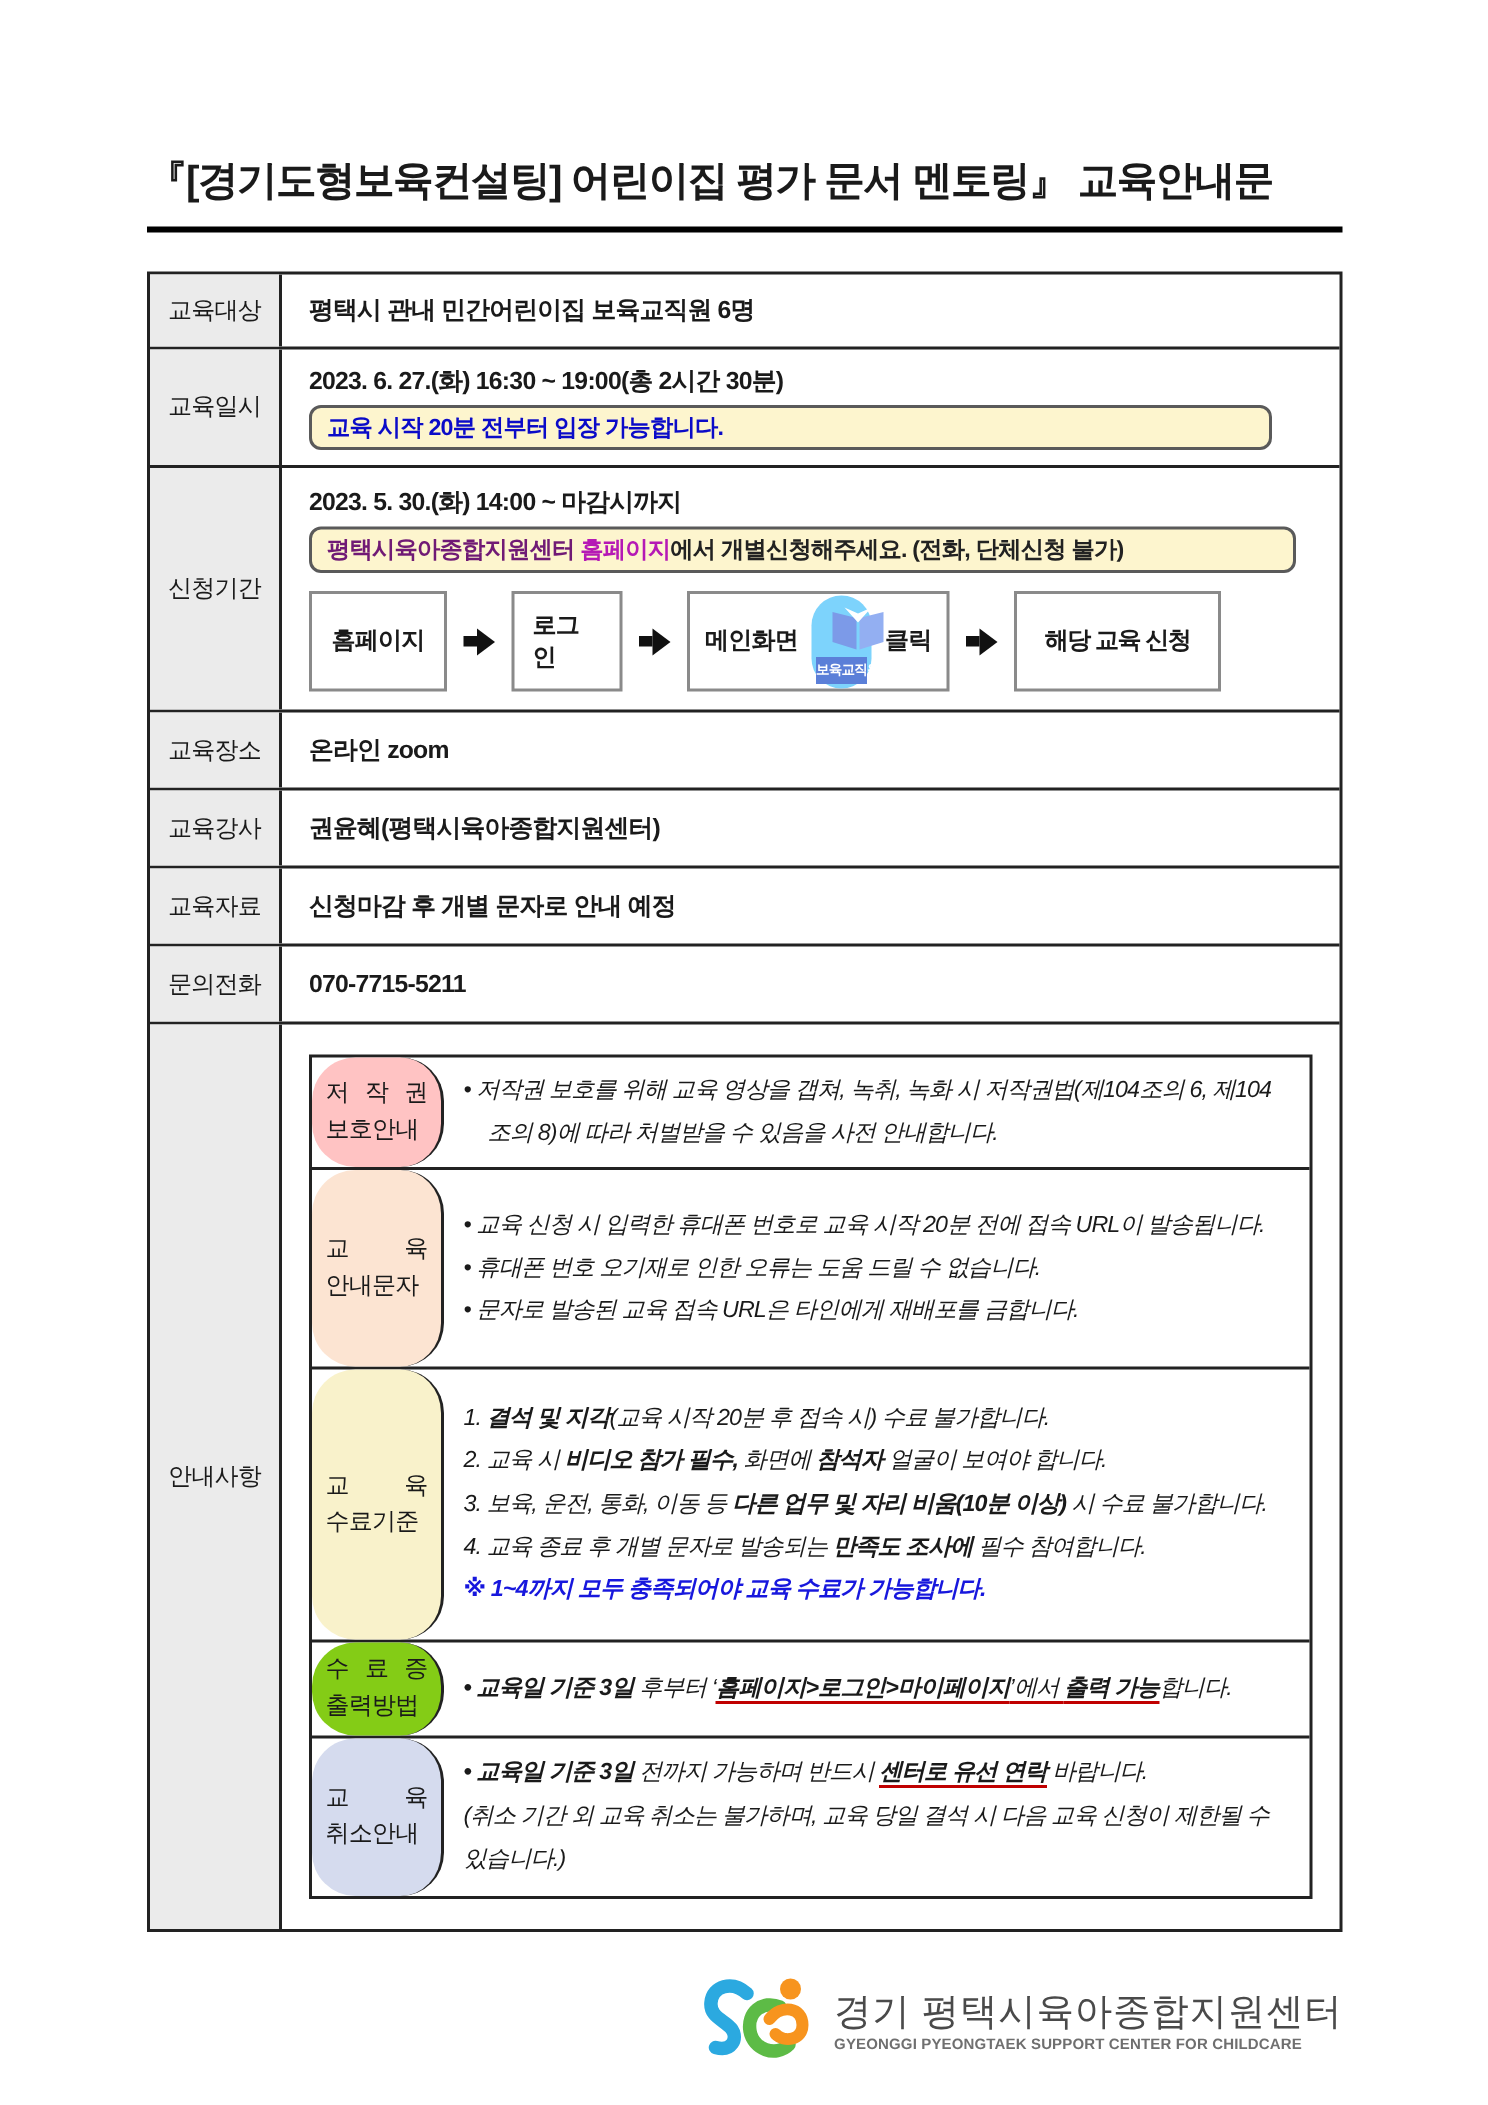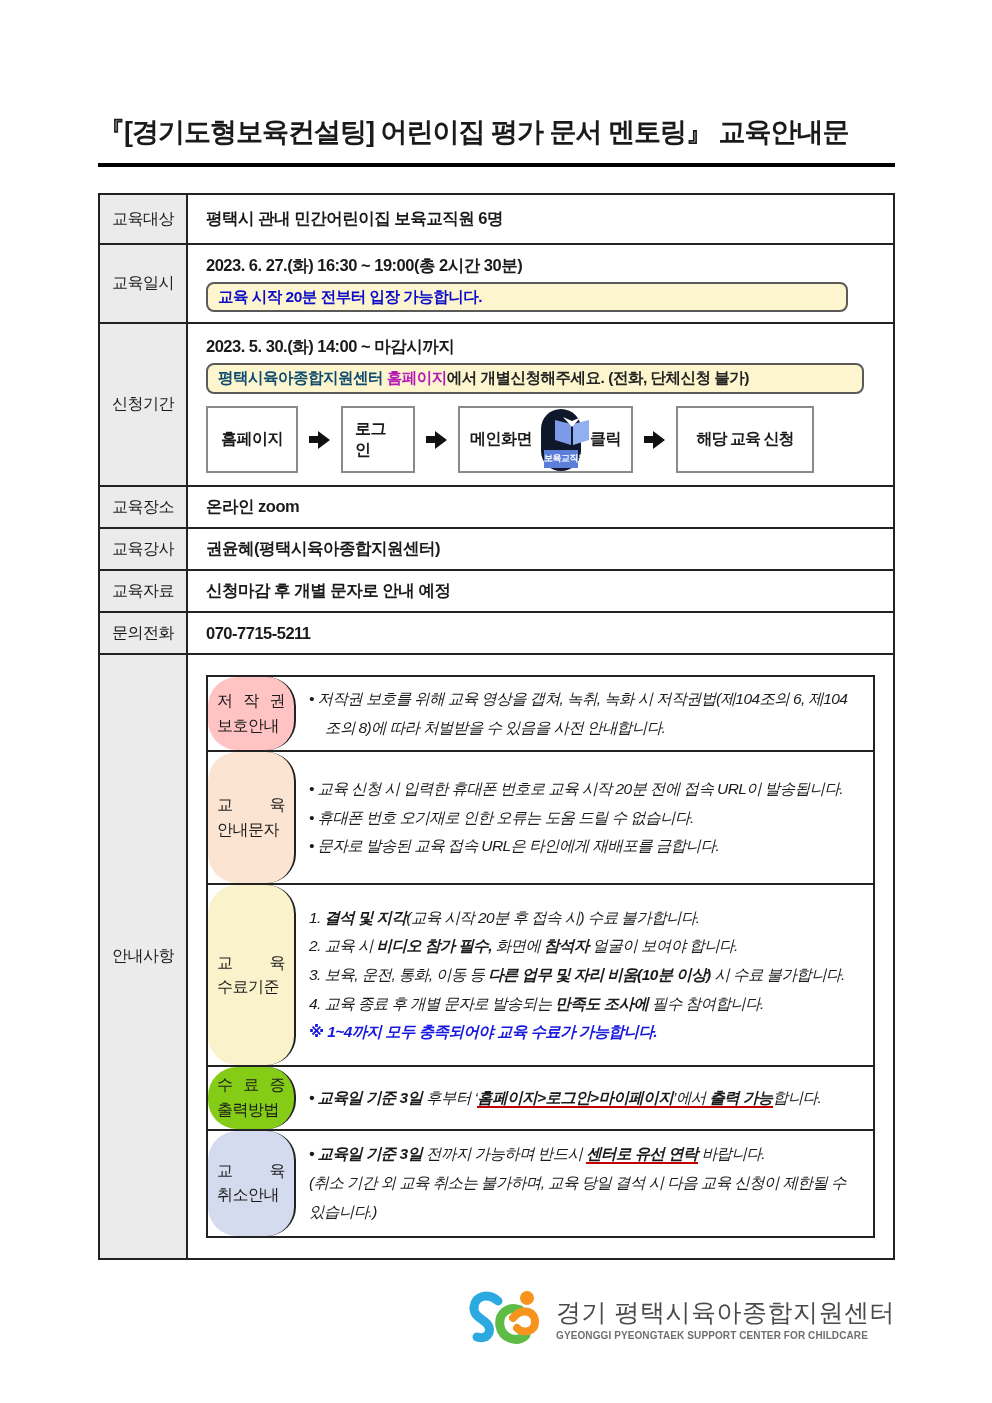--- a/index.html
+++ b/index.html
@@ -2,21 +2,21 @@
 <html><head>
 <meta charset="utf-8">
 <style>
   * { margin:0; padding:0; box-sizing:border-box; }
   html,body { background:#ffffff; }
   body {
     width:992px; height:1403px; position:relative;
     font-family:"Liberation Sans","DejaVu Sans",sans-serif;
     color:#1a1a1a;
   }
-  .content { position:absolute; left:98px; top:12px; width:797px; }
+  .content { position:absolute; left:98px; top:0; width:797px; }
 
   
   .doc-title {
     margin-top:102px;
     font-size:27px; font-weight:800; letter-spacing:-1px;
     padding-bottom:13px; border-bottom:4px solid #000;
     white-space:nowrap;
   }
 
   
@@ -30,53 +30,53 @@
     font-size:16px; font-weight:500; letter-spacing:-0.5px;
   }
   .mvalue {
     flex:1; padding:10px 18px;
     display:flex; flex-direction:column; justify-content:center;
     font-size:16.5px; font-weight:600; letter-spacing:-0.5px;
   }
   .r-target  { height:50px; }
   .r-datetime{ height:79px; }
   .r-period  { height:163px; }
-  .r-small   { height:42px; }
+  .r-small   { height:52px; }
 
   
   .note-box {
     margin-top:5px;
     background:#FDF5CE; border:2px solid #5a5a5a; border-radius:8px;
     padding:3px 10px; font-size:15.5px; font-weight:600;
     white-space:nowrap; overflow:hidden;
   }
   .note-box-1 { width:642px; color:#0B0BC8; }
   .note-box-2 { width:658px; color:#222; }
-  .t-blue   { color:#0c4a6e; }
+  .t-blue   { color:#701a75; }
   .t-purple { color:#B519B5; font-weight:800; }
   .t-bold   { font-weight:800; }
 
   
   .flow { display:flex; align-items:center; margin-top:12px; gap:11px; }
   .flow-box {
     border:2px solid #8a8a8a; background:#fff; height:67px;
     display:flex; align-items:center; justify-content:center;
     font-size:16px; font-weight:600; padding:0 12px; gap:9px;
   }
   .fb1 { width:92px; } .fb2 { width:74px; } .fb4 { width:138px; letter-spacing:-1px; }
   .fb3 { padding:0 10px; }
   .arrow { display:flex; align-items:center; flex:0 0 auto; }
   .arrow .shaft { width:9px; height:7px; background:#111; }
   .arrow .head {
     width:0; height:0;
     border-left:12px solid #111;
     border-top:9px solid transparent; border-bottom:9px solid transparent;
   }
   .edu-icon {
-    width:40px; height:62px; background:#0f172a; position:relative; flex:0 0 auto;border-radius:28px;
+    width:40px; height:62px; background:#7dd3fc; position:relative; flex:0 0 auto;border-radius:28px;
   }
   .edu-icon svg { position:absolute; top:4px; left:11px; }
   .edu-icon .caption {
     position:absolute; bottom:3px; left:3px; right:3px;
     background:#5B7FD8; color:#fff; font-size:9px; font-weight:700;
     text-align:center; padding:2.5px 0; letter-spacing:-0.5px; white-space:nowrap;
   }
 
   
   .inner-table { margin:20px 18px; border:2px solid #222; }

